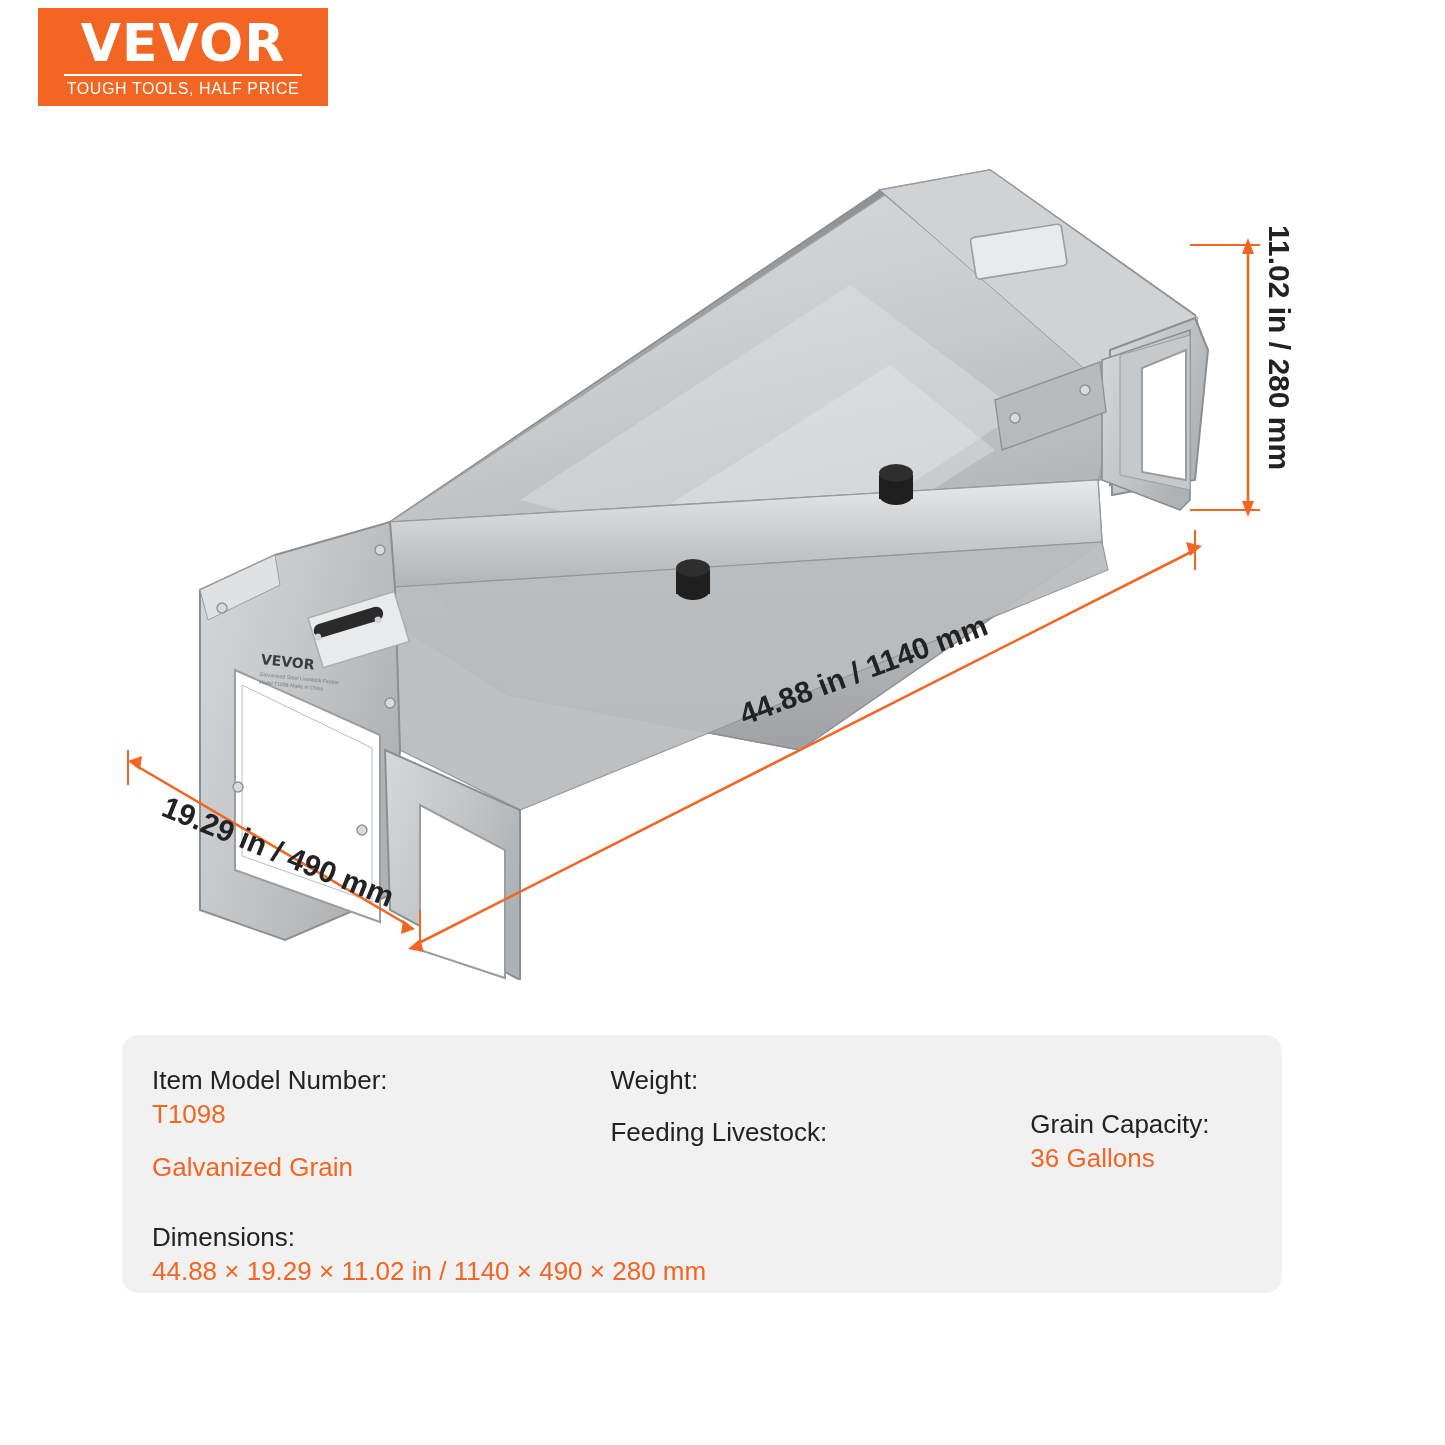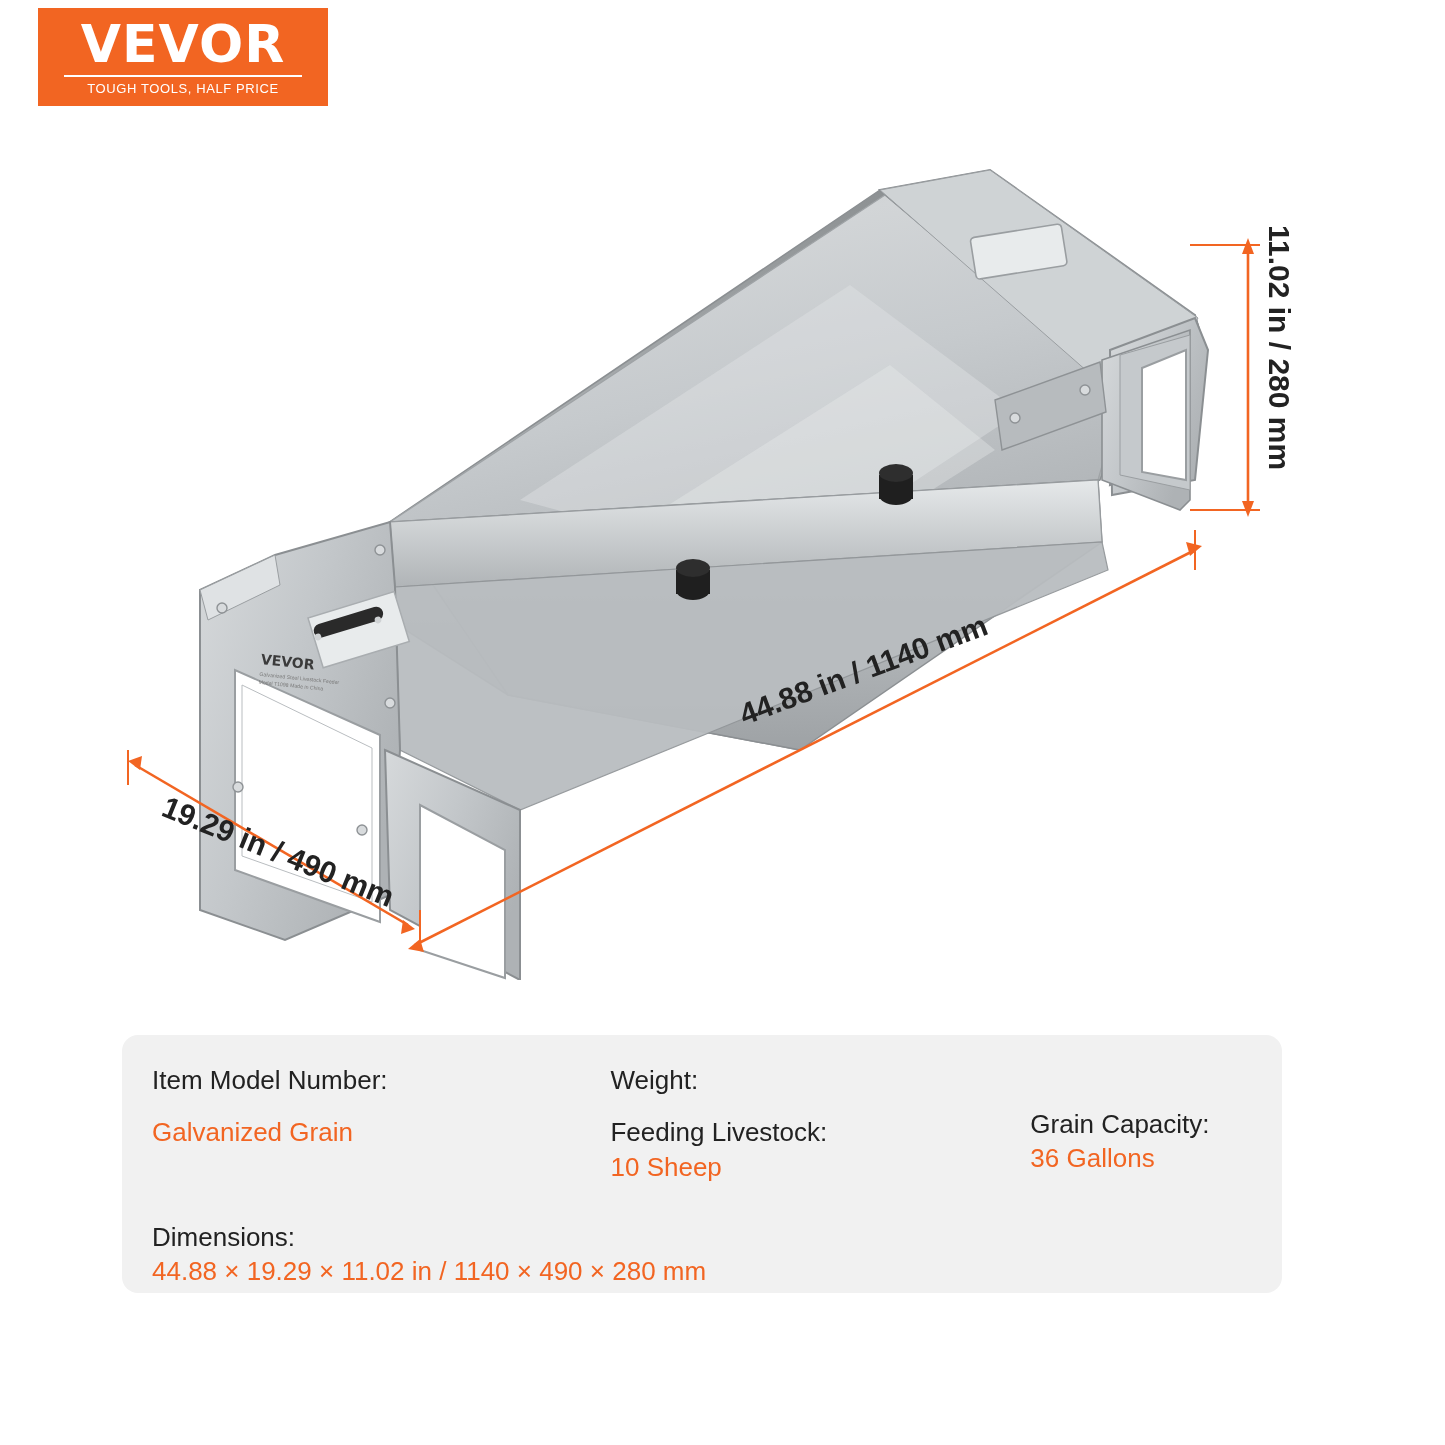--- a/index.html
+++ b/index.html
@@ -37,21 +37,21 @@
     font-family: "DejaVu Sans", sans-serif;
   }
   .logo-rule {
     width: 238px;
     height: 2px;
     background: #ffffff;
     margin: 5px 0 4px 0;
   }
   .logo-tag {
     color: #ffffff;
-    font-size: 13px;
+    font-size: 16px;
     letter-spacing: 0.6px;
     font-family: "Liberation Sans", sans-serif;
   }
 
   
   .product-area {
     position: absolute;
     left: 90px;
     top: 150px;
     width: 1180px;
@@ -259,32 +259,32 @@
 <div class="dim-label" id="dim-height-label">11.02 in / 280 mm</div>
 <div class="dim-label" id="dim-length-label">44.88 in / 1140 mm</div>
 <div class="dim-label" id="dim-depth-label">19.29 in / 490 mm</div>
 
 <div class="spec-panel">
   <div class="spec-grid">
     <div class="spec-row">
       <div class="spec-col-a">
         <div class="spec-item">
           <div class="spec-key">Item Model Number:</div>
+          <div class="spec-val">T1098</div>
         </div>
         <div class="spec-item">
           <div class="spec-val">Galvanized Grain</div>
         </div>
       </div>
       <div class="spec-col-b">
         <div class="spec-item">
           <div class="spec-key">Weight:</div>
         </div>
         <div class="spec-item">
           <div class="spec-key">Feeding Livestock:</div>
-          <div class="spec-val">10 Sheep</div>
         </div>
       </div>
       <div class="spec-col-c">
         <div class="spec-item">
           <div class="spec-key">Grain Capacity:</div>
           <div class="spec-val">36 Gallons</div>
         </div>
       </div>
     </div>
     <div class="spec-item spec-wide">

